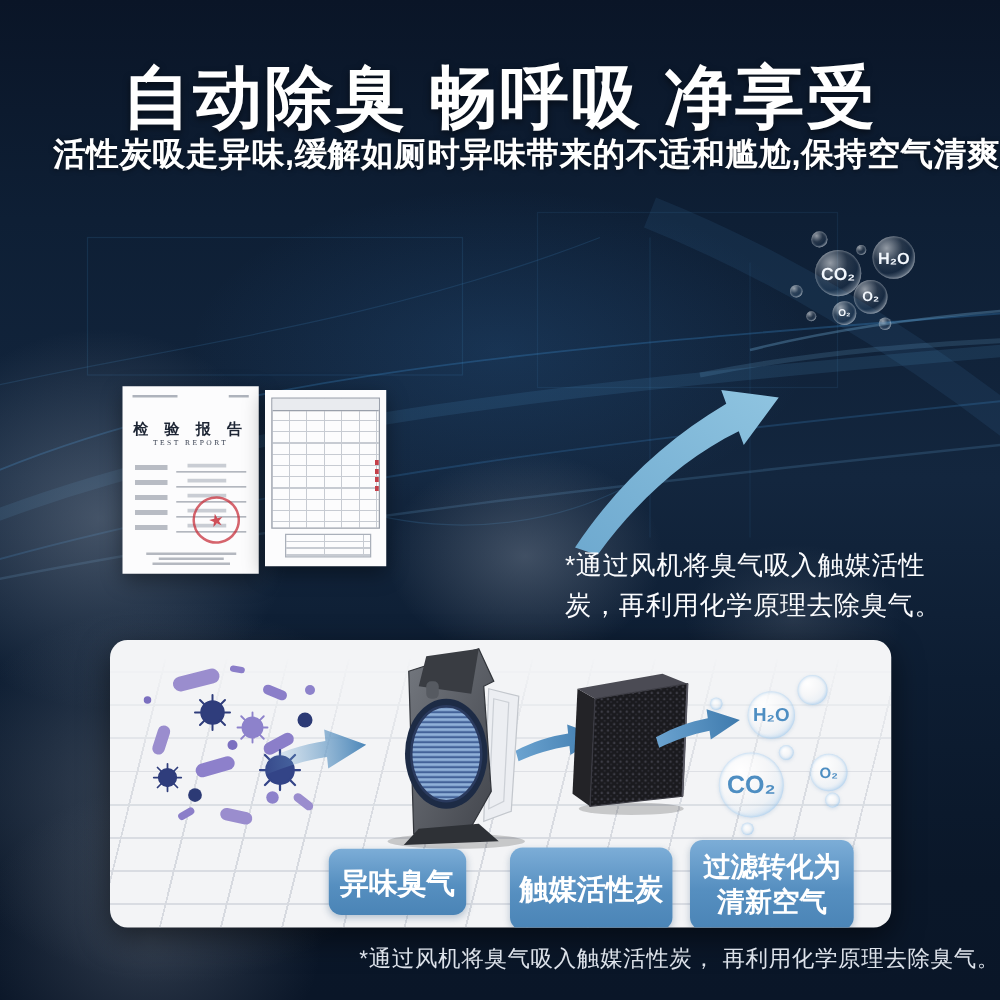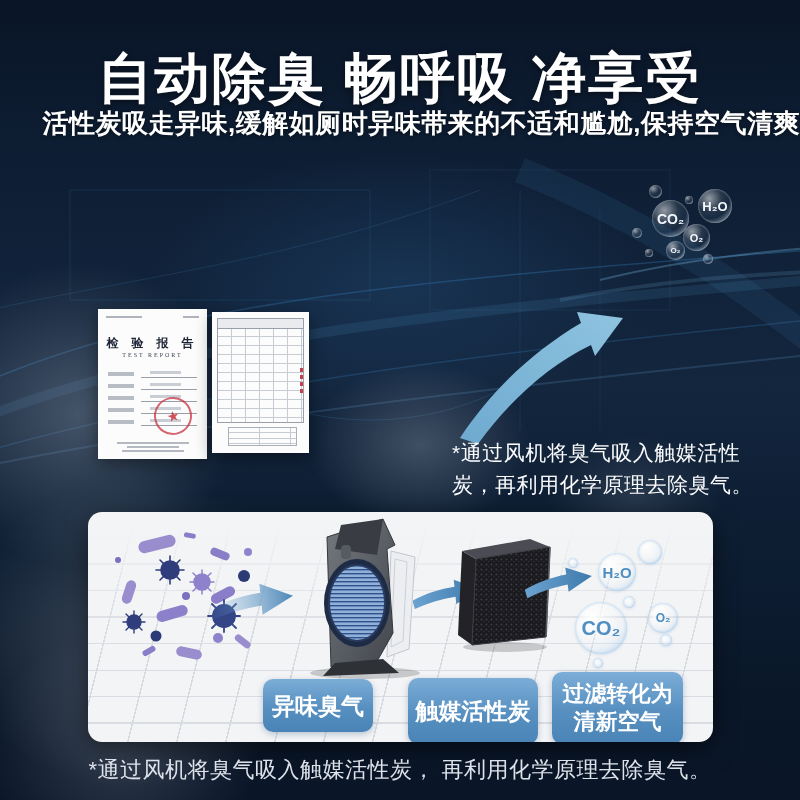--- a/index.html
+++ b/index.html
@@ -69,21 +69,21 @@
   .panel-grid{position:absolute;inset:0;
     background-image:
       repeating-linear-gradient(104deg, rgba(0,0,0,0) 0 46px, #d7dae0 46px 47.5px),
       repeating-linear-gradient(180deg, rgba(0,0,0,0) 0 25px, #d9dce2 25px 26.5px);
     -webkit-mask-image:linear-gradient(180deg, rgba(0,0,0,0) 6%, rgba(0,0,0,.85) 45%, #000 70%);
     mask-image:linear-gradient(180deg, rgba(0,0,0,0) 6%, rgba(0,0,0,.85) 45%, #000 70%);}
   .step{position:absolute;display:flex;align-items:center;justify-content:center;text-align:center;
     color:#ffffff;font-size:23px;font-weight:700;border-radius:10px;white-space:pre-line;line-height:28px;
     background:linear-gradient(180deg,#7cadd7 0%,#568fc0 55%,#4a84b6 100%);
     box-shadow:0 2px 6px rgba(40,80,120,.30);}
-  .footer-note{top:755px;left:0;width:100%;text-align:center;font-size:22px;color:#dde2ea;letter-spacing:.5px;}
+  .footer-note{top:755px;left:0;width:100%;text-align:right;font-size:18px;color:#dde2ea;letter-spacing:.5px;}
 </style>
 </head>
 <body>
 
 <div class="stage">
 
   <svg class="abs" style="left:0;top:130px;" width="800" height="340" viewBox="0 0 800 340">
     <path d="M-10 250 C180 170, 420 150, 810 120" stroke="#3e93d6" stroke-width="1.5" fill="none" opacity=".28"></path>
     <path d="M-10 285 C200 205, 460 180, 810 150" stroke="#59a8e2" stroke-width="10" fill="none" opacity=".13"></path>
     <path d="M-10 320 C240 250, 520 220, 810 190" stroke="#3e93d6" stroke-width="1.5" fill="none" opacity=".22"></path>

